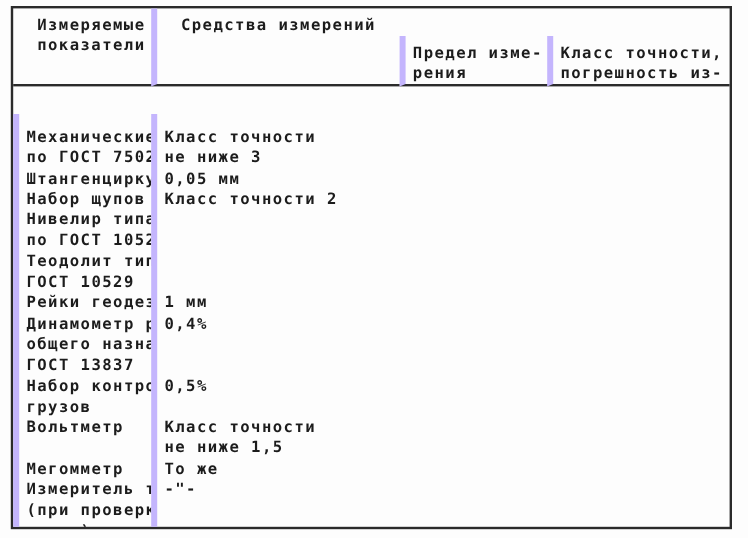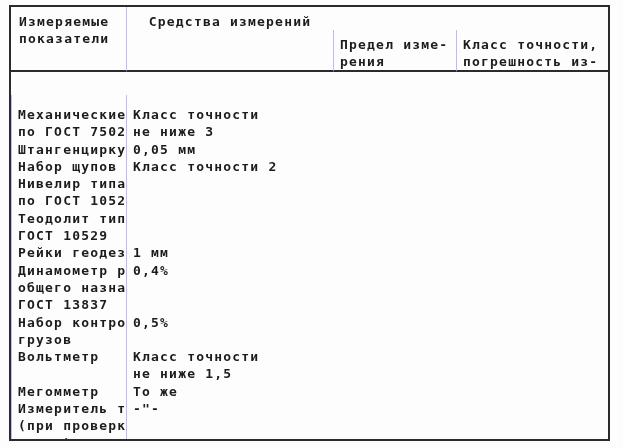--- a/index.html
+++ b/index.html
@@ -31,30 +31,30 @@
     letter-spacing: 1.2px;
     line-height: 17.3px;
     color: #1c1c1c;
   }
   .cell {
     white-space: pre;
     overflow: hidden;
     box-sizing: border-box;
   }
   .vline {
-    border-left: 1px solid #c4b5fd;
+    border-left: 5px solid #c4b5fd;
   }
   .hcell {
     border-bottom: 2px solid #2b2b2b;
     padding-top: 6px;
   }
   .bcell {
     padding-top: 11px;
   }
-  .pl4 { padding-left: 8px; }
+  .pl4 { padding-left: 20px; }
   .pl5 { padding-left: 5px; }
   .pl6 { padding-left: 6px; margin-top: 23px; }
   .center { text-align: center; }
 </style>
 </head>
 <body>
 
 <div class="page">
   <div class="tbl">
 

